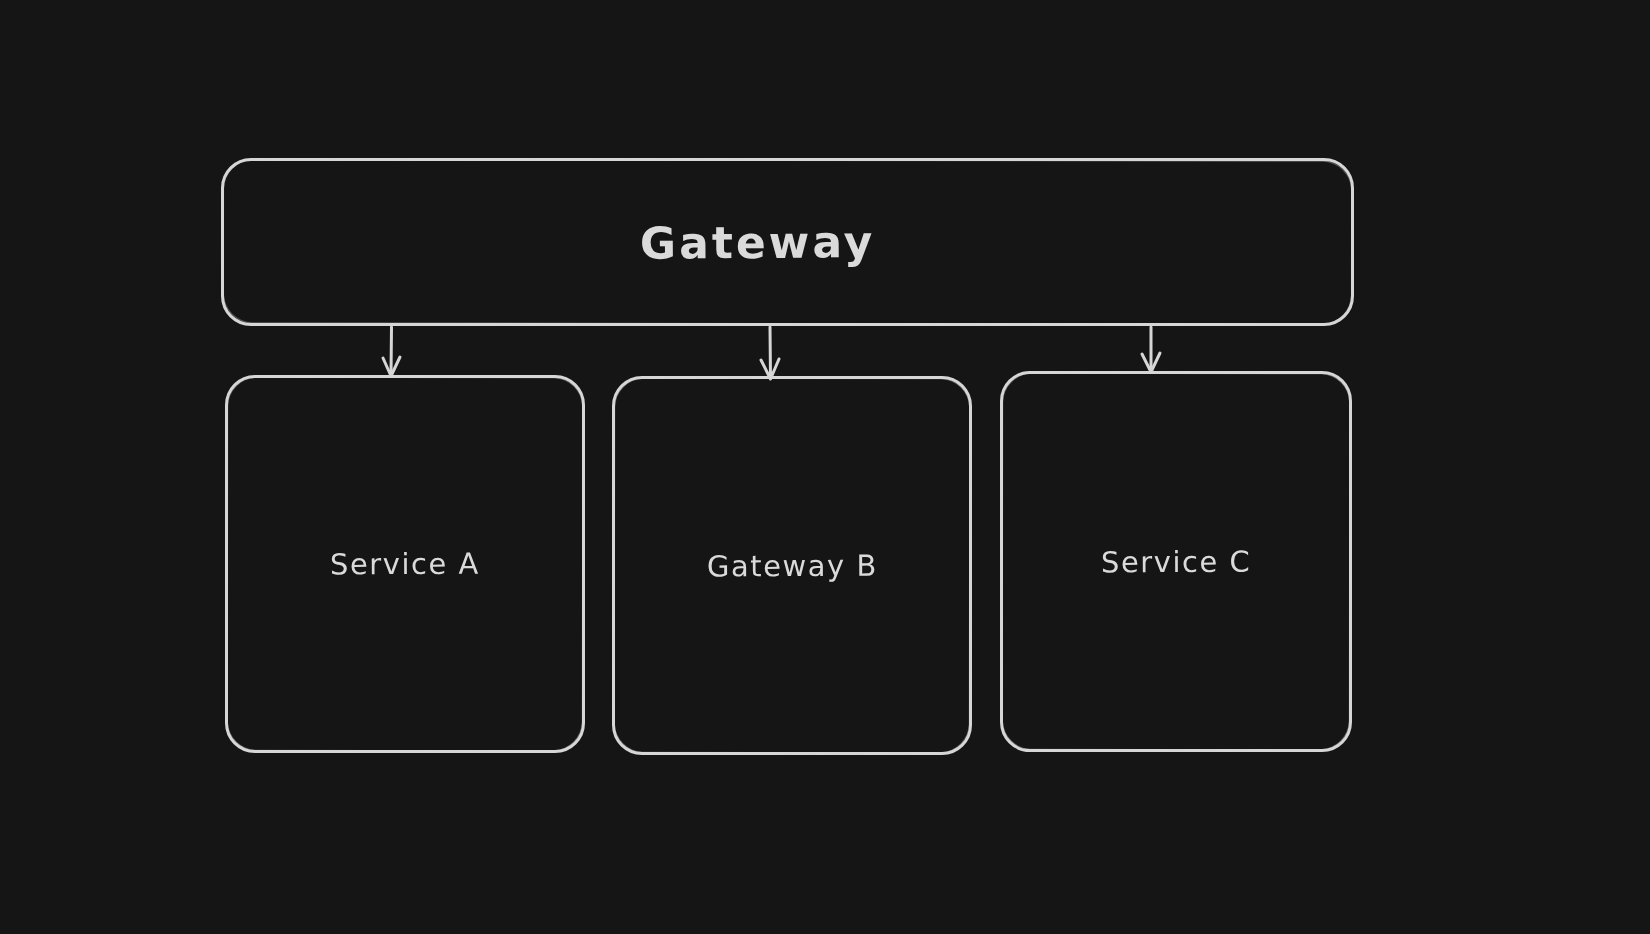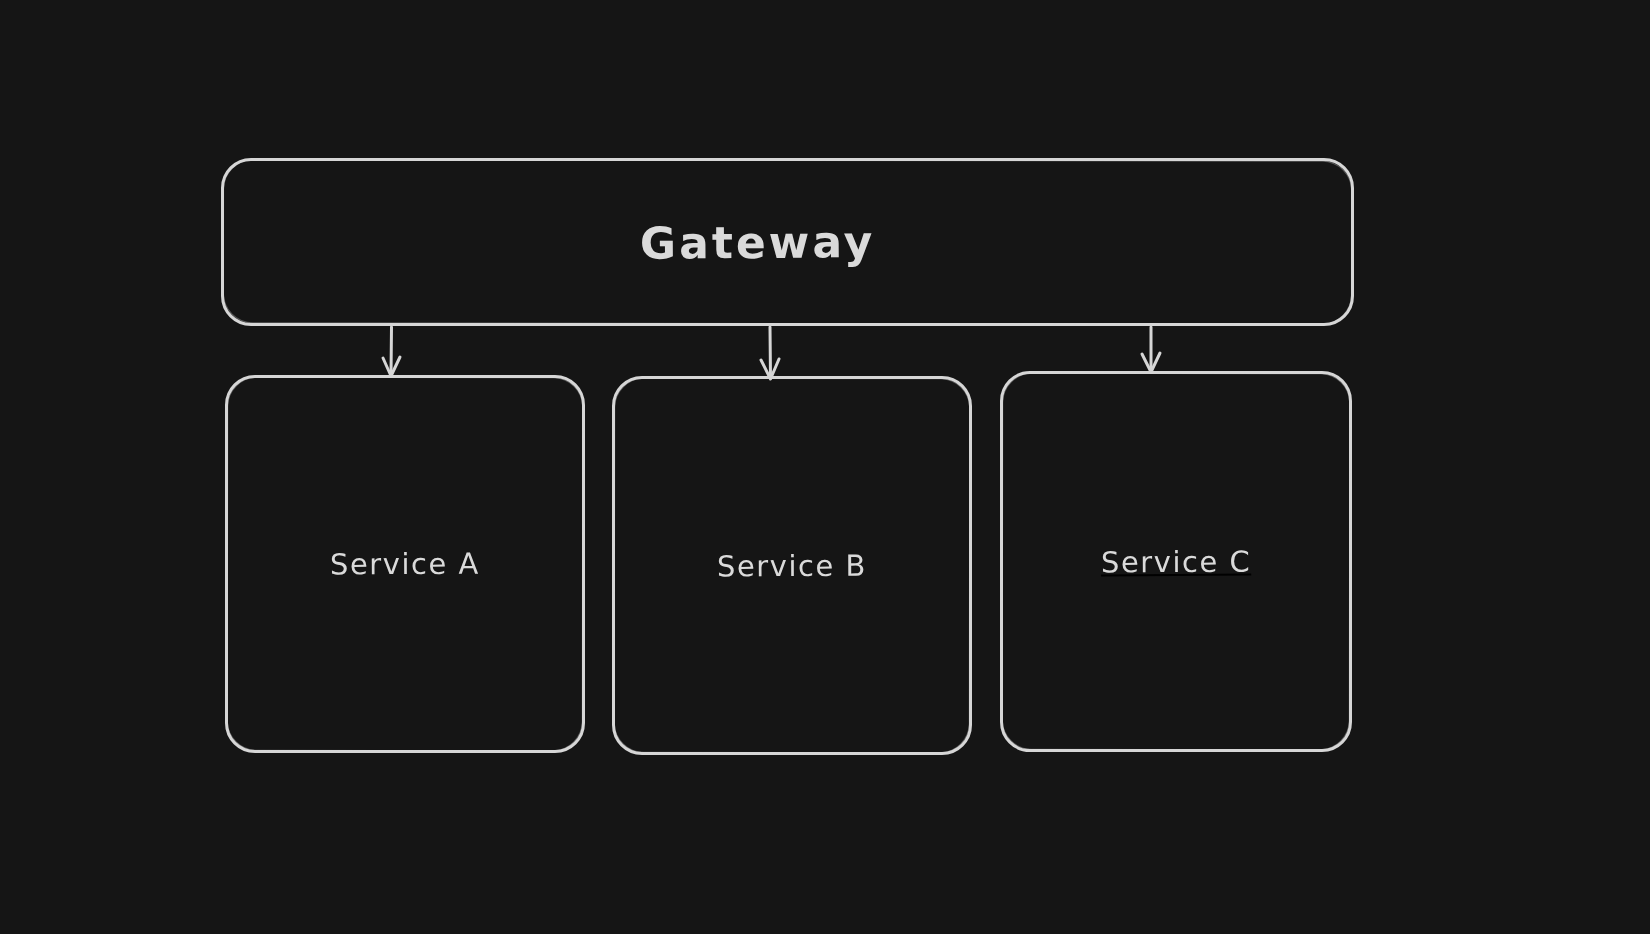--- a/index.html
+++ b/index.html
@@ -54,21 +54,21 @@
     letter-spacing: 3px;
     transform: translateX(-30px) rotate(-0.4deg);
   }
   .service-box .label {
     font-size: 29px;
     font-weight: 400;
     transform: rotate(-0.3deg);
   }
   .service-a { left: 225px; top: 375px; width: 360px; height: 378px; }
   .service-b { left: 612px; top: 376px; width: 360px; height: 379px; }
-  .service-c { left: 1000px; top: 371px; width: 352px; height: 381px; text-decoration: underline; }
+  .service-c { left: 1000px; top: 371px; width: 352px; height: 381px; }
   .arrows-layer {
     position: absolute;
     left: 0; top: 0;
     width: 1650px; height: 934px;
     pointer-events: none;
     color: var(--stroke);
   }
 </style>
 </head>
 <body>
@@ -92,20 +92,20 @@
       <path d="M 1151 327 L 1151 371"></path>
       <path d="M 1142 354 L 1151 372 L 1160 353"></path>
     </g>
   </svg>
 
   <div class="node service-box service-a">
     <span class="label">Service A</span>
   </div>
 
   <div class="node service-box service-b">
-    <span class="label">Service B</span>
+    <span class="label">Gateway B</span>
   </div>
 
   <div class="node service-box service-c">
     <span class="label">Service C</span>
   </div>
 
 </div>
 
 </body></html>

